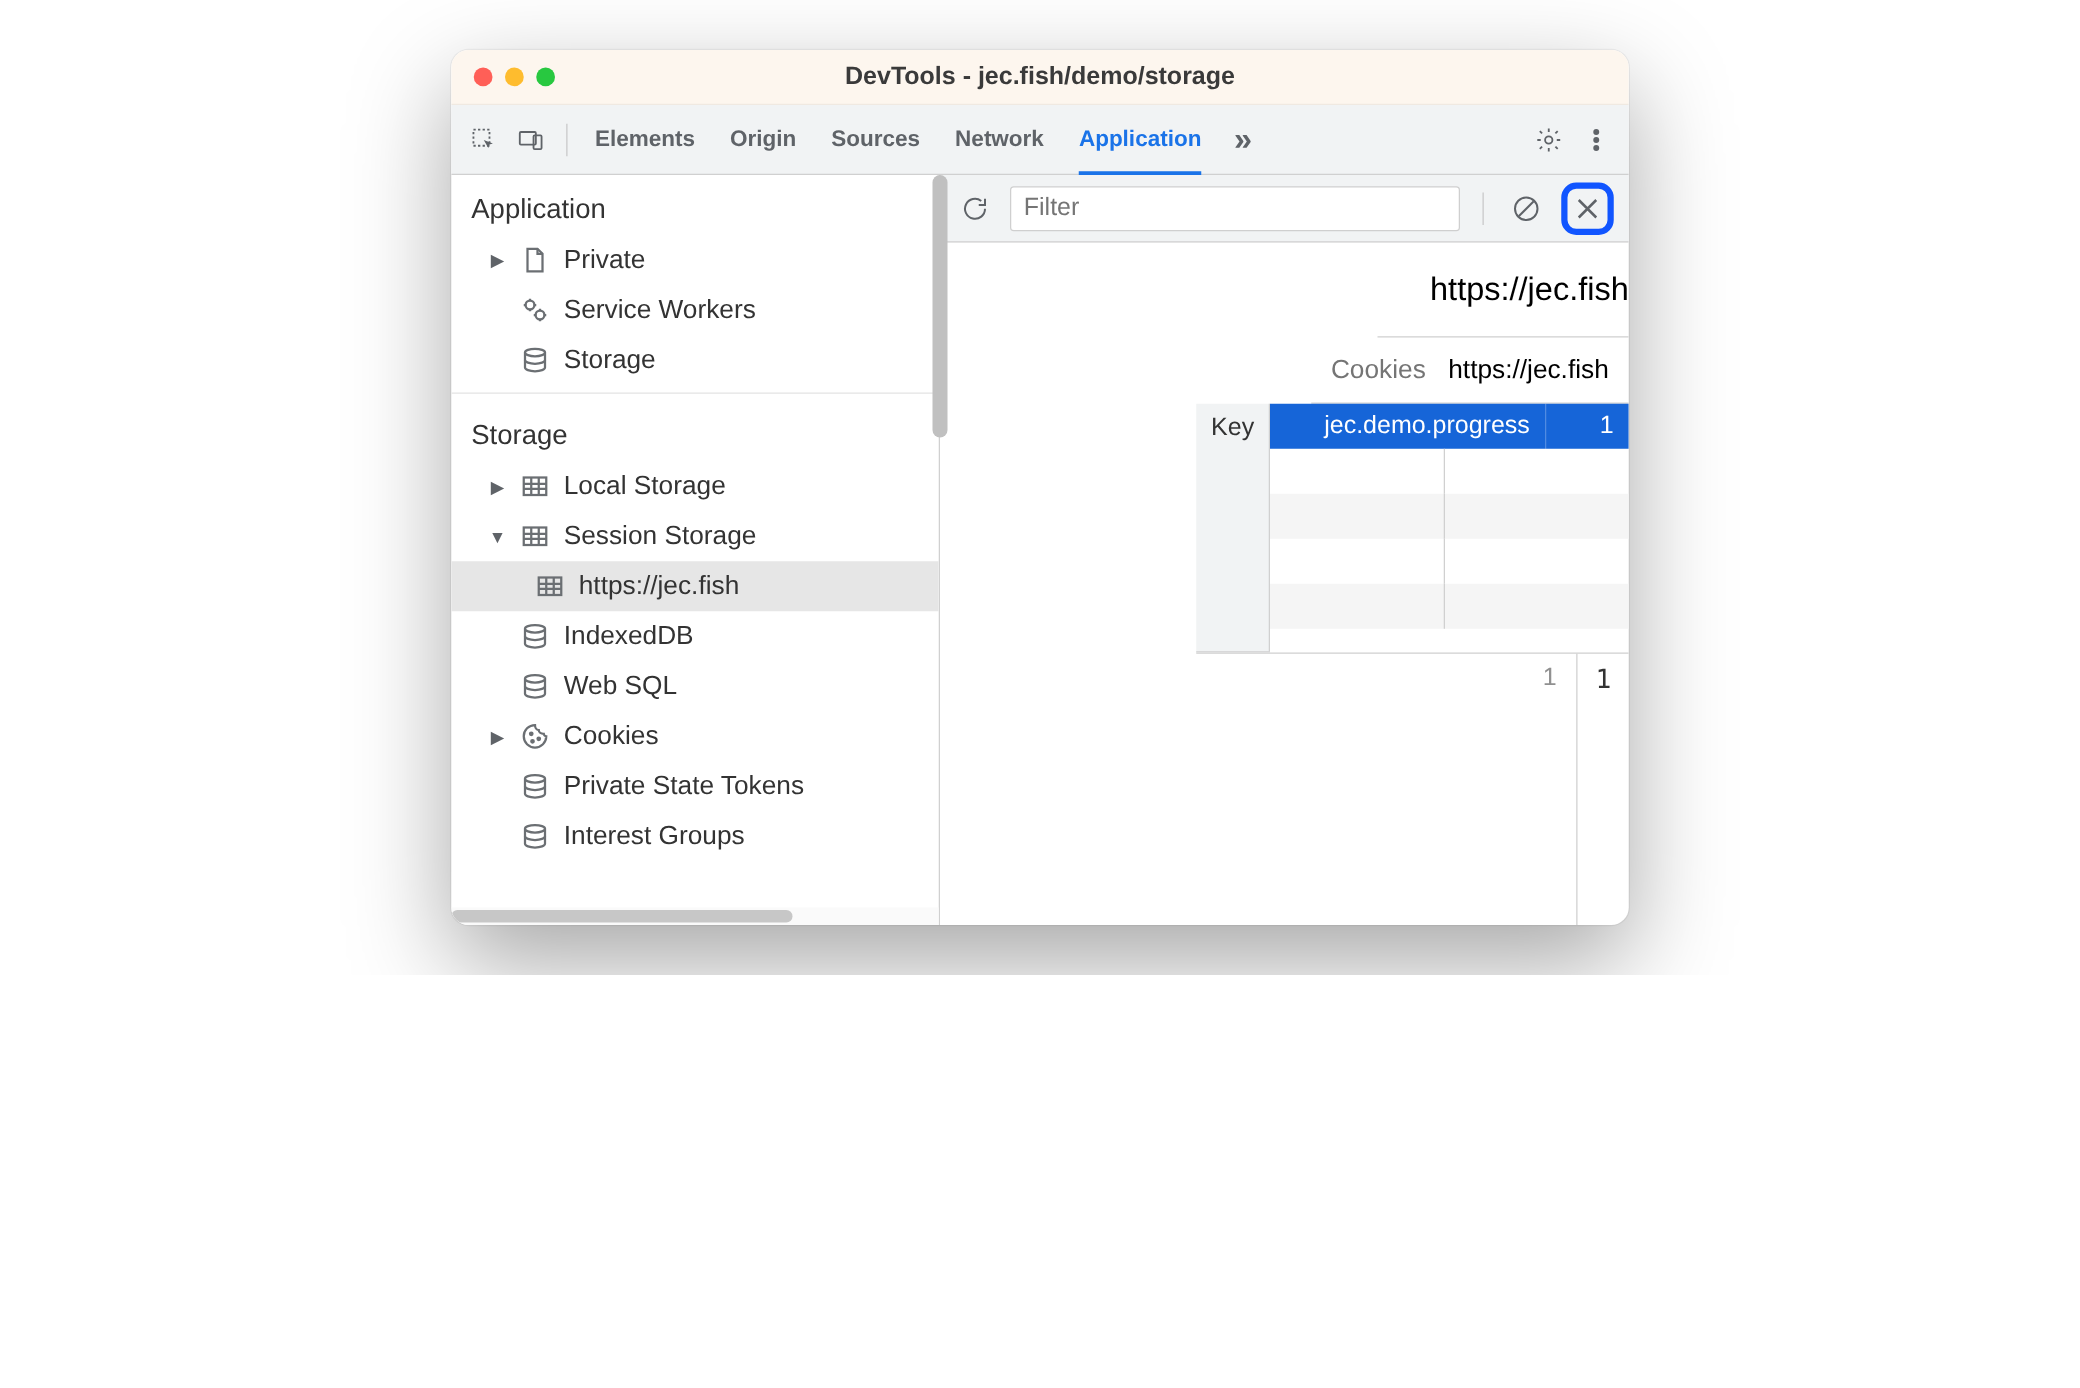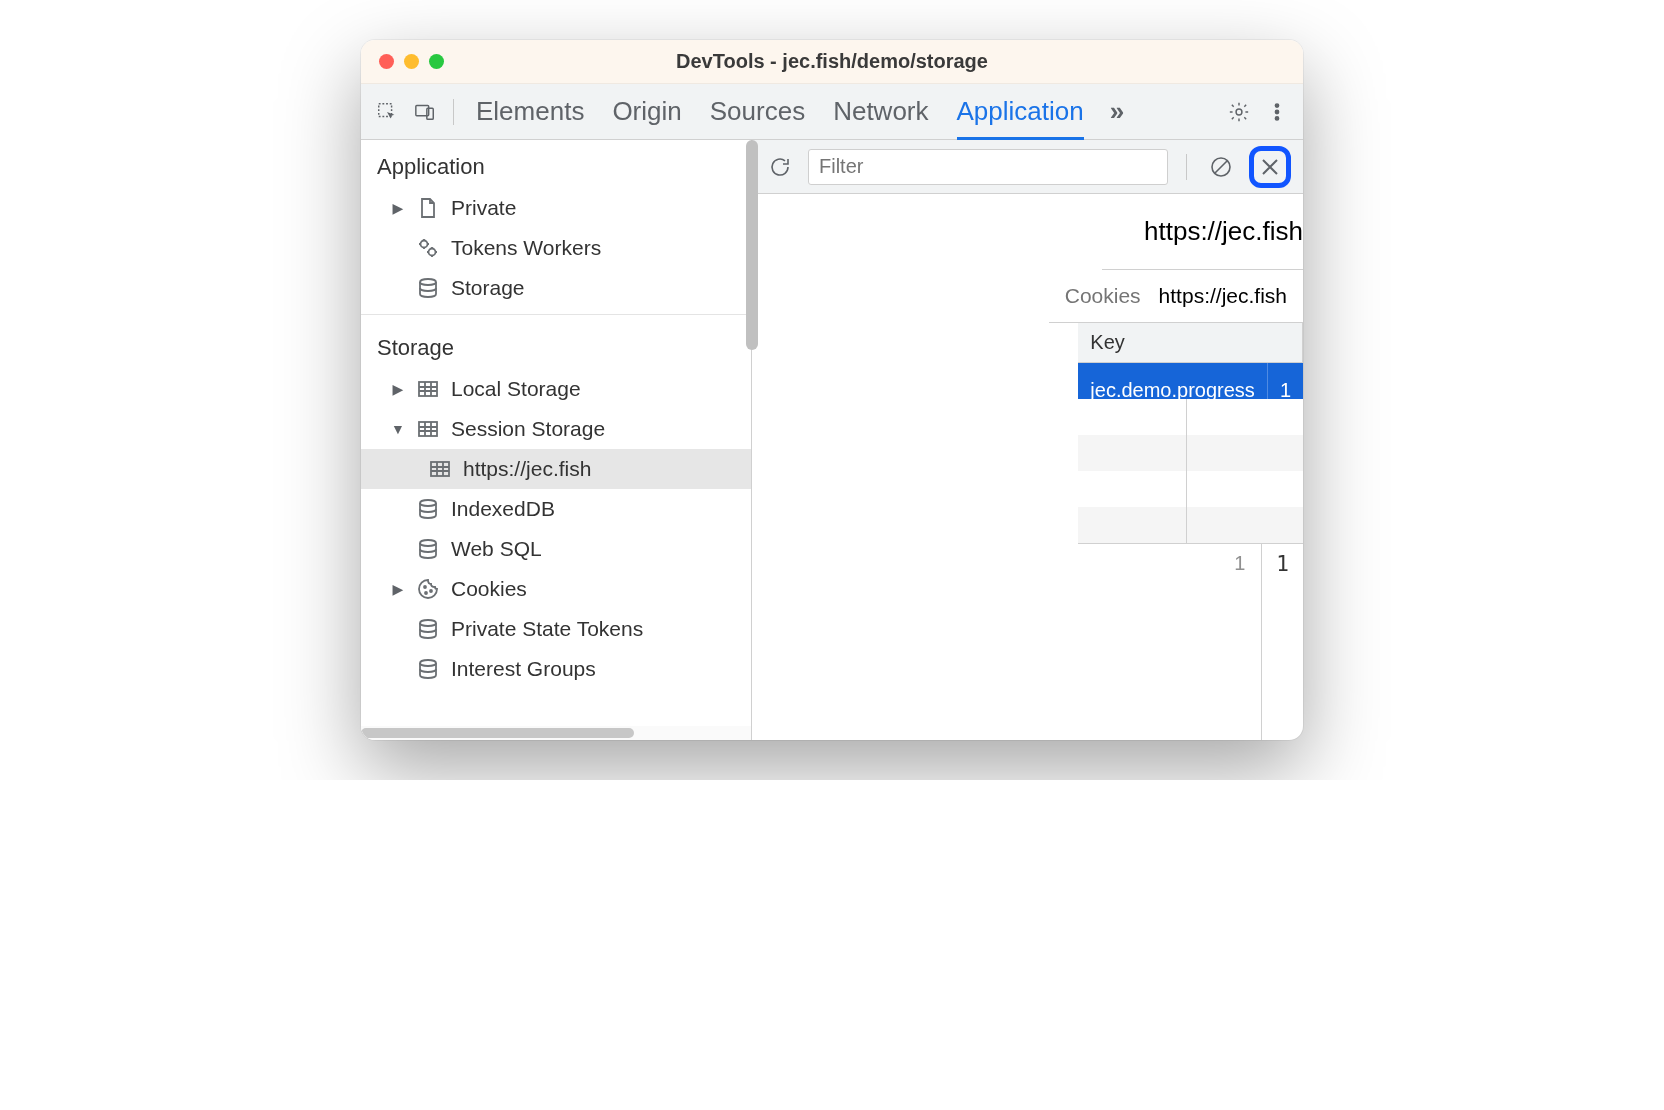--- a/index.html
+++ b/index.html
@@ -24,21 +24,21 @@
   .tl-red{background:#ff5f57;} .tl-yellow{background:#febc2e;} .tl-green{background:#28c840;}
   .title { position:absolute; left:0; right:0; text-align:center; font-weight:600; font-size:20px; color:#3a3a3a; pointer-events:none;}
   .toolbar {
     height:56px; background:#f1f3f4; border-bottom:1px solid #d0d0d0;
     display:flex; align-items:center; padding:0 10px; gap:6px;
   }
   .tool-icon { width:32px; height:32px; display:flex; align-items:center; justify-content:center; color:#5f6368; cursor:pointer; }
   .tool-icon svg { width:22px; height:22px; stroke:#5f6368; fill:none; stroke-width:1.6; }
   .vdiv { width:1px; height:26px; background:#c8c8c8; margin:0 6px;}
   .tabs { display:flex; align-items:stretch; gap:28px; margin-left:10px; height:100%; }
-  .tab { display:flex; align-items:center; font-size:26px; color:#5f6368; cursor:pointer; position:relative; }
+  .tab { display:flex; align-items:center; font-size:18px; color:#5f6368; cursor:pointer; position:relative;font-weight:bold; }
   .tab.active { color:#1a73e8; }
   .tab.active::after { content:""; position:absolute; left:0; right:0; bottom:-1px; height:3px; background:#1a73e8; }
   .more-tabs { display:flex; align-items:center; color:#5f6368; font-size:26px; font-weight:600; margin-left:20px; cursor:pointer;}
   .spacer { flex:1; }
   .body { display:flex; height:600px; }
   .sidebar { width:400px; border-right:1px solid #d0d0d0; overflow:auto; position:relative;}
   .section-title { font-size:22px; color:#333; padding:14px 16px 8px 16px; }
   .divider { height:1px; background:#e4e4e4; margin:6px 0; }
   .tree-item { display:flex; align-items:center; gap:10px; padding:4px 0 4px 18px; font-size:21px; color:#333; cursor:pointer; height:40px;}
   .tree-item.indent1 { padding-left:30px; }
@@ -52,30 +52,30 @@
   .main { flex:1; display:flex; flex-direction:column; position:relative;align-items:flex-end; }
   .vscroll { position:absolute; left:-6px; top:0; width:12px; bottom:auto; }
   .vscroll-thumb { width:12px; height:210px; background:#c0c0c0; border-radius:6px; position:absolute; top:0; left:0;}
   .filterbar { height:54px; background:#f1f3f4; border-bottom:1px solid #d0d0d0; display:flex; align-items:center; padding:0 12px; gap:12px;}
   .filterbar .tool-icon svg{ width:24px; height:24px;}
   .filter-input { flex:0 0 360px; height:36px; border:1px solid #cfcfcf; background:#fff; border-radius:3px; padding:0 10px; font-size:20px; color:#757575;}
   .highlight-ring { border:5px solid #1155ff; border-radius:12px; padding:2px; display:flex; align-items:center; justify-content:center; }
   .origin-heading { font-size:26px; padding:22px 0 22px 42px; border-bottom:1px solid #d0d0d0; }
   .origin-row { display:flex; gap:18px; align-items:center; padding:14px 16px; border-bottom:1px solid #d0d0d0; font-size:21px;}
   .origin-row .lbl { color:#757575; }
-  .table { flex-basis:200px; display:flex; flex-direction:column; border-bottom:1px solid #d0d0d0;}
+  .table { flex-basis:200px; display:flex; border-bottom:1px solid #d0d0d0;}
   .table-head { display:flex; background:#f1f3f4; border-bottom:1px solid #d0d0d0; }
   .th { padding:8px 12px; font-size:20px; color:#333; }
   .th:first-child { flex:1; border-right:1px solid #d0d0d0; }
   .th:last-child { flex:1.1; }
   .table-rows { flex:1; position:relative; }
   .row { display:flex; height:36px; }
   .row.sel { background:#1665d8; color:#fff; }
   .row.alt { background:#f5f5f5; }
-  .cell { padding:16px 12px; font-size:20px; }
+  .cell { padding:6px 12px; font-size:20px;margin-left:31px; }
   .cell:first-child { flex:1; border-right:1px solid #d0d0d0; }
   .row.sel .cell:first-child { border-right:1px solid rgba(255,255,255,0.25); }
   .cell:last-child { flex:1.1; }
   .preview { flex:1; display:flex; }
   .preview .gutter { width:100px; border-right:1px solid #d0d0d0; text-align:right; padding:8px 16px 0 0; font-size:20px; color:#909090;}
   .preview .content { flex:1; padding:8px 14px 0 14px; font-size:21px; font-family: Menlo, Consolas, monospace; color:#333;}
 </style>
 </head>
 <body>
 
@@ -146,21 +146,21 @@
 
       <div class="tree-item indent1">
         <span class="disclosure"></span>
         <span class="tree-icon">
           <svg viewBox="0 0 24 24">
               <circle cx="8" cy="8" r="3.5"></circle>
               <circle cx="16" cy="16" r="3.5"></circle>
               <path d="M8 3v2M8 11v2M3 8h2M11 8h2M16 11v2M16 19v2M11 16h2M19 16h2"></path>
             </svg>
         </span>
-        <span>Tokens Workers</span>
+        <span>Service Workers</span>
       </div>
 
       <div class="tree-item indent1">
         <span class="disclosure"></span>
         <span class="tree-icon">
           <svg viewBox="0 0 24 24">
               <ellipse cx="12" cy="6" rx="8" ry="3"></ellipse>
               <path d="M4 6v12c0 1.7 3.6 3 8 3s8-1.3 8-3V6"></path>
               <path d="M4 12c0 1.7 3.6 3 8 3s8-1.3 8-3"></path>
             </svg>

